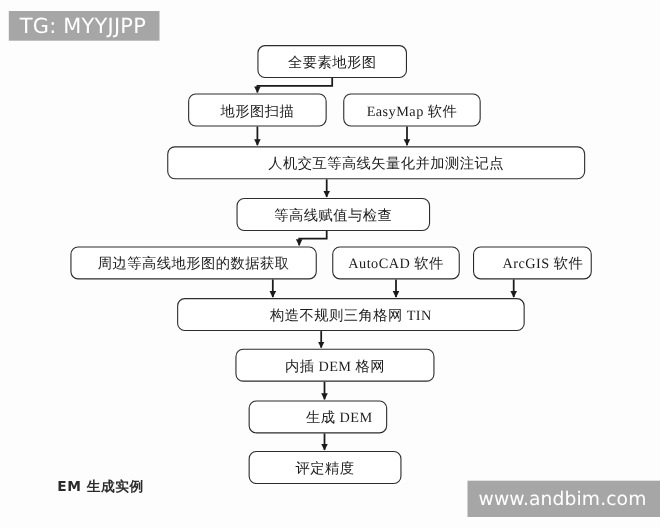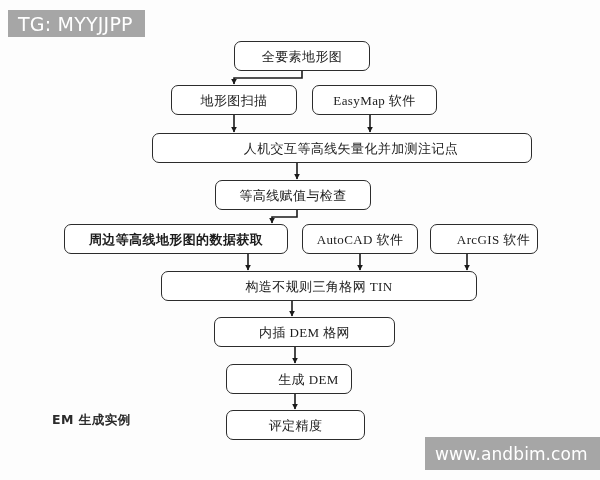--- a/index.html
+++ b/index.html
@@ -44,21 +44,21 @@
     letter-spacing: 0.4px;
     white-space: nowrap;
     z-index: 2;
   }
   .node-label {
     display: block;
   }
   .caption {
     position: absolute;
     left: 52px;
-    top: 412px;
+    top: 434px;
     width: 150px;
     font-family: "DejaVu Sans", "Liberation Sans", sans-serif;
     font-weight: bold;
     font-size: 12.5px;
     color: #2b2b2b;
     letter-spacing: 0.5px;
     overflow: hidden;
     z-index: 3;
   }
   .watermark {
@@ -120,24 +120,24 @@
       </div>
       <div class="node" style="left: 171px; top: 85px; width: 126px; height: 30px;">
         <span class="node-label">地形图扫描</span>
       </div>
       <div class="node" style="left: 312px; top: 85px; width: 125px; height: 30px;">
         <span class="node-label">EasyMap 软件</span>
       </div>
       <div class="node" style="left: 152px; top: 133px; width: 380px; height: 30px; padding-left: 18px;">
         <span class="node-label">人机交互等高线矢量化并加测注记点</span>
       </div>
-      <div class="node" style="left: 215px; top: 180px; width: 156px; height: 30px;">
+      <div class="node" style="left: 215px; top: 180px; width: 176px; height: 30px;">
         <span class="node-label">等高线赋值与检查</span>
       </div>
-      <div class="node" style="left: 64px; top: 224px; width: 224px; height: 30px; font-weight: bold;">
+      <div class="node" style="left: 64px; top: 224px; width: 224px; height: 30px;">
         <span class="node-label">周边等高线地形图的数据获取</span>
       </div>
       <div class="node" style="left: 302px; top: 224px; width: 116px; height: 30px;">
         <span class="node-label">AutoCAD 软件</span>
       </div>
       <div class="node" style="left: 430px; top: 224px; width: 108px; height: 30px; padding-left: 19px;">
         <span class="node-label">ArcGIS 软件</span>
       </div>
       <div class="node" style="left: 161px; top: 271px; width: 316px; height: 30px;">
         <span class="node-label">构造不规则三角格网 TIN</span>

